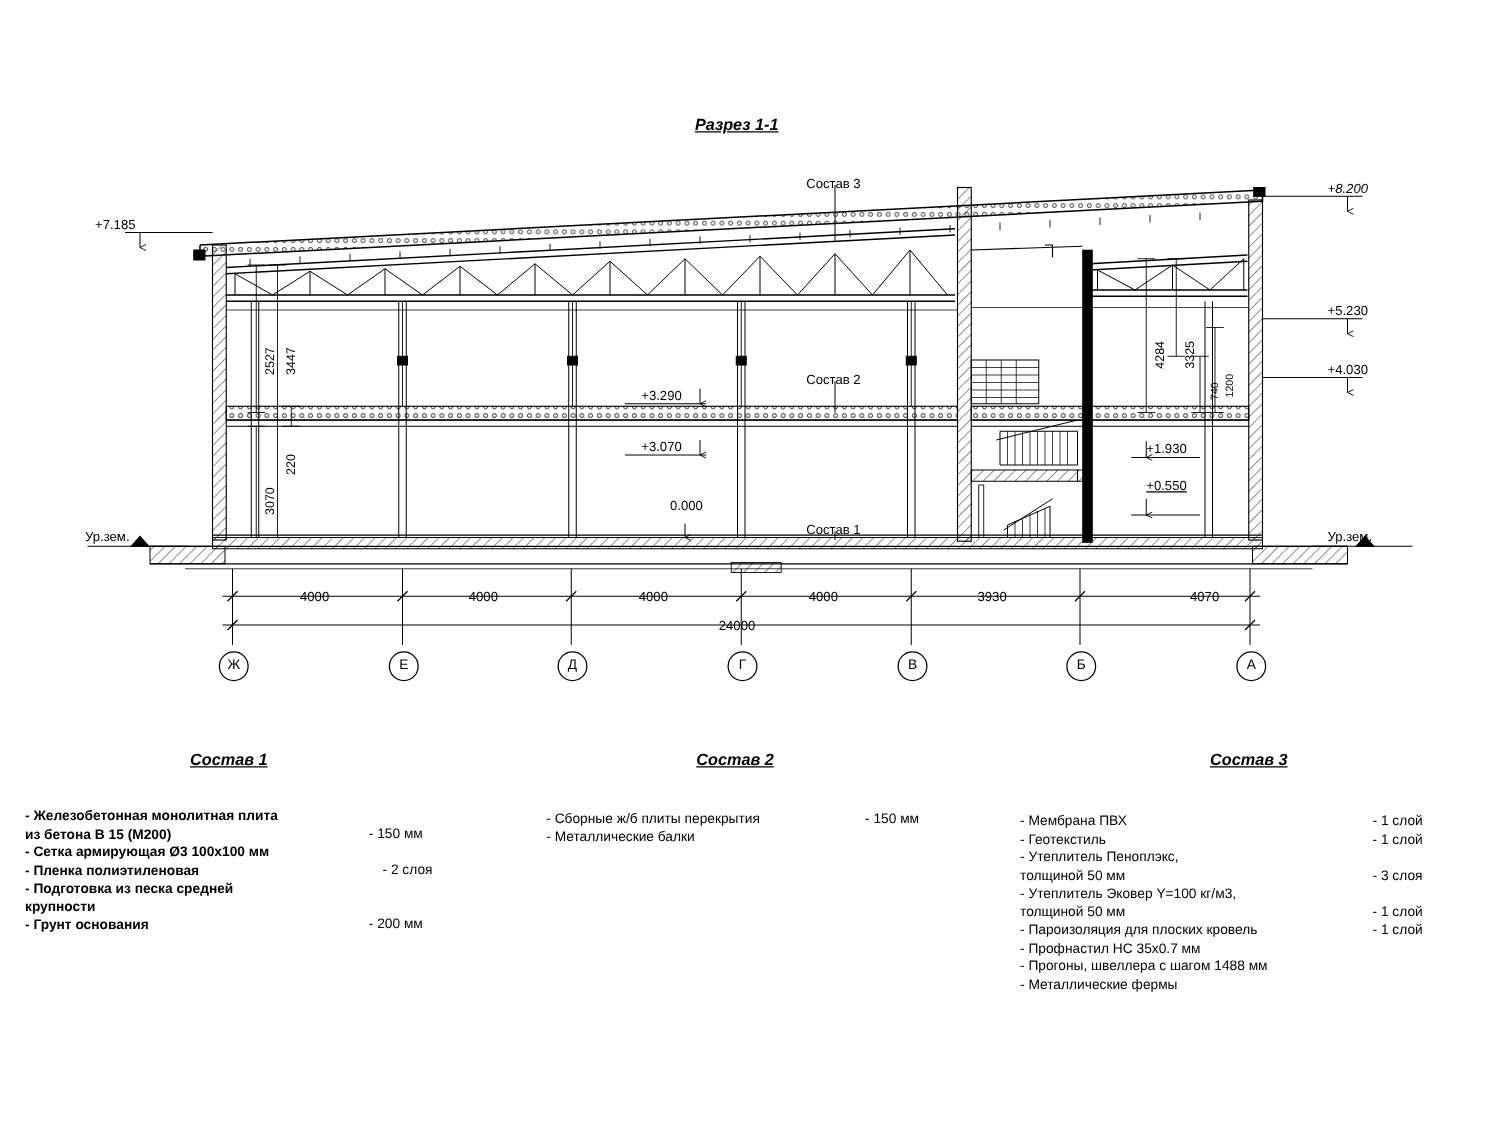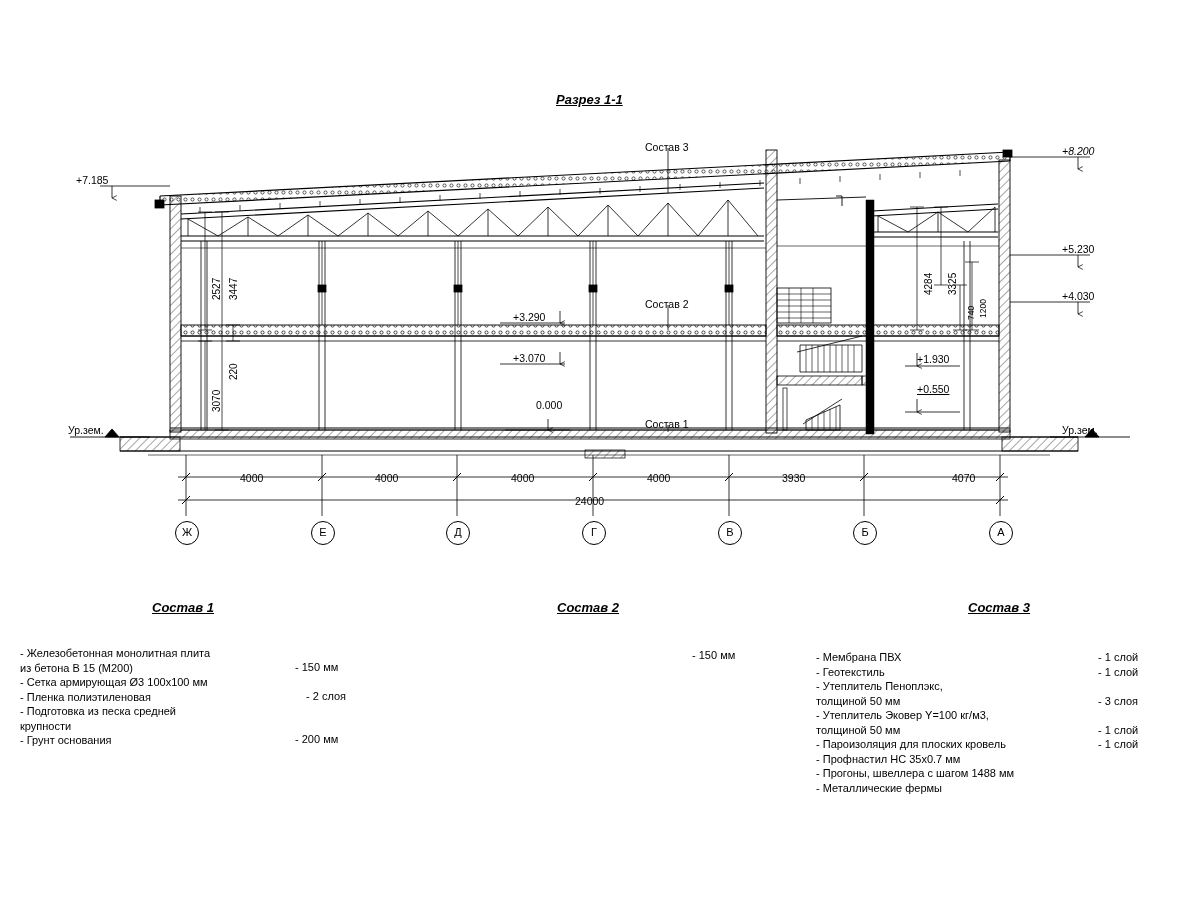--- a/index.html
+++ b/index.html
@@ -407,33 +407,37 @@
   <div class="axis-circle" style="left:446px; top:521px;">Д</div>
   <div class="axis-circle" style="left:582px; top:521px;">Г</div>
   <div class="axis-circle" style="left:718px; top:521px;">В</div>
   <div class="axis-circle" style="left:853px; top:521px;">Б</div>
   <div class="axis-circle" style="left:989px; top:521px;">А</div>
 
   <div class="ttl" style="left:152px; top:600px;">Состав 1</div>
   <div class="ttl" style="left:557px; top:600px;">Состав 2</div>
   <div class="ttl" style="left:968px; top:600px;">Состав 3</div>
 
-  <div class="spec-col" style="left:20px; top:646px; width:270px;">
+  <div class="spec-col" style="left:20px; top:646px; width:270px;font-weight:bold;">
     <div class="spec-row">- Железобетонная  монолитная плита</div>
     <div class="spec-row">   из бетона В 15 (М200)</div>
     <div class="spec-row">- Сетка армирующая Ø3 100х100 мм</div>
     <div class="spec-row">- Пленка полиэтиленовая</div>
     <div class="spec-row">- Подготовка из песка средней</div>
     <div class="spec-row">   крупности</div>
     <div class="spec-row">- Грунт основания</div>
   </div>
   <div class="spec-qty" style="left:295px; top:660px;text-align:center;">- 150 мм</div>
   <div class="spec-qty" style="left:306px; top:689px;">- 2 слоя</div>
   <div class="spec-qty" style="left:295px; top:732px;">- 200 мм</div>
 
+  <div class="spec-col" style="left:437px; top:648px; width:250px;">
+    <div class="spec-row">- Сборные ж/б плиты перекрытия</div>
+    <div class="spec-row">- Металлические балки</div>
+  </div>
   <div class="spec-qty" style="left:692px; top:648px;">- 150 мм</div>
 
   <div class="spec-col" style="left:816px; top:650px; width:270px;">
     <div class="spec-row">- Мембрана ПВХ</div>
     <div class="spec-row">- Геотекстиль</div>
     <div class="spec-row">- Утеплитель Пеноплэкс,</div>
     <div class="spec-row">   толщиной 50 мм</div>
     <div class="spec-row">- Утеплитель Эковер Y=100 кг/м3,</div>
     <div class="spec-row">   толщиной 50 мм</div>
     <div class="spec-row">- Пароизоляция для плоских кровель</div>

